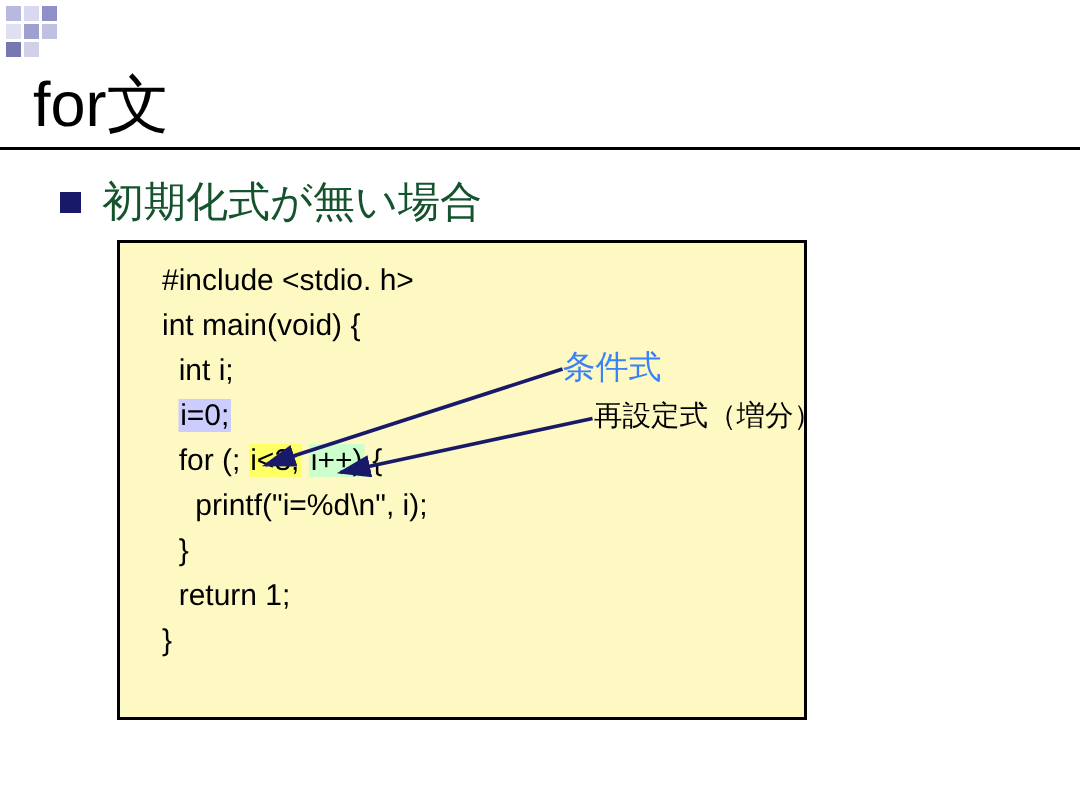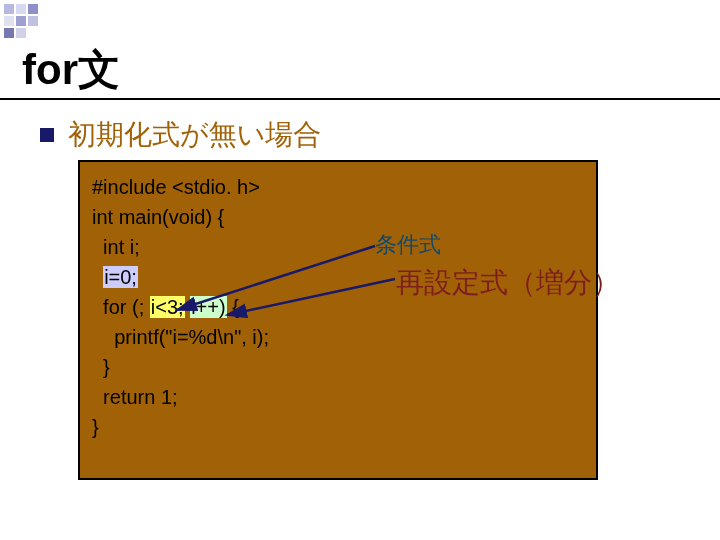--- a/index.html
+++ b/index.html
@@ -29,21 +29,21 @@
     }
     .deco-row {
       display: flex;
       gap: 2px;
     }
     .slide-title {
       position: absolute;
       top: 42px;
       left: 22px;
       font-size: 42px;
-      font-weight: bold;
+      font-weight: normal;
       color: #000;
       font-family: "Arial", "MS PGothic", sans-serif;
     }
     .title-underline {
       position: absolute;
       top: 98px;
       left: 0;
       width: 720px;
       height: 2px;
       background: #000;
@@ -56,32 +56,32 @@
       align-items: center;
       gap: 14px;
     }
     .bullet-square {
       width: 14px;
       height: 14px;
       background: #19196a;
     }
     .bullet-text {
       font-size: 28px;
-      color: #a16207;
+      color: #14532d;
       font-family: Liberation Sans, sans-serif;
     }
     .code-box {
       position: absolute;
       top: 160px;
       left: 78px;
-      width: 520px;
+      width: 460px;
       height: 320px;
       border: 2px solid #000;
-      background: #a16207;
-      padding: 10px 12px;
+      background: #fef9c3;
+      padding: 10px 28px;
       font-family: "Arial", sans-serif;
       font-size: 20px;
       line-height: 1.5;
       color: #000;
     }
     .code-line {
       white-space: pre;
     }
     .highlight-cond {
       background: #ffff66;
@@ -94,29 +94,29 @@
     .highlight-init {
       background: #ccccff;
       padding: 0 1px;
       margin-top: 15px;
     }
     .annotation-cond {
       position: absolute;
       top: 230px;
       left: 375px;
       font-size: 22px;
-      color: #0c4a6e;
+      color: #3b82f6;
       font-family: "MS PGothic", sans-serif;
     }
     .annotation-inc {
       position: absolute;
       top: 264px;
       left: 396px;
-      font-size: 28px;
-      color: #7f1d1d;
+      font-size: 19px;
+      color: #000000;
       font-family: "MS PGothic", sans-serif;
     }
     .arrow {
       position: absolute;
       pointer-events: none;
     }
   </style>
 </head>
 <body>
 

